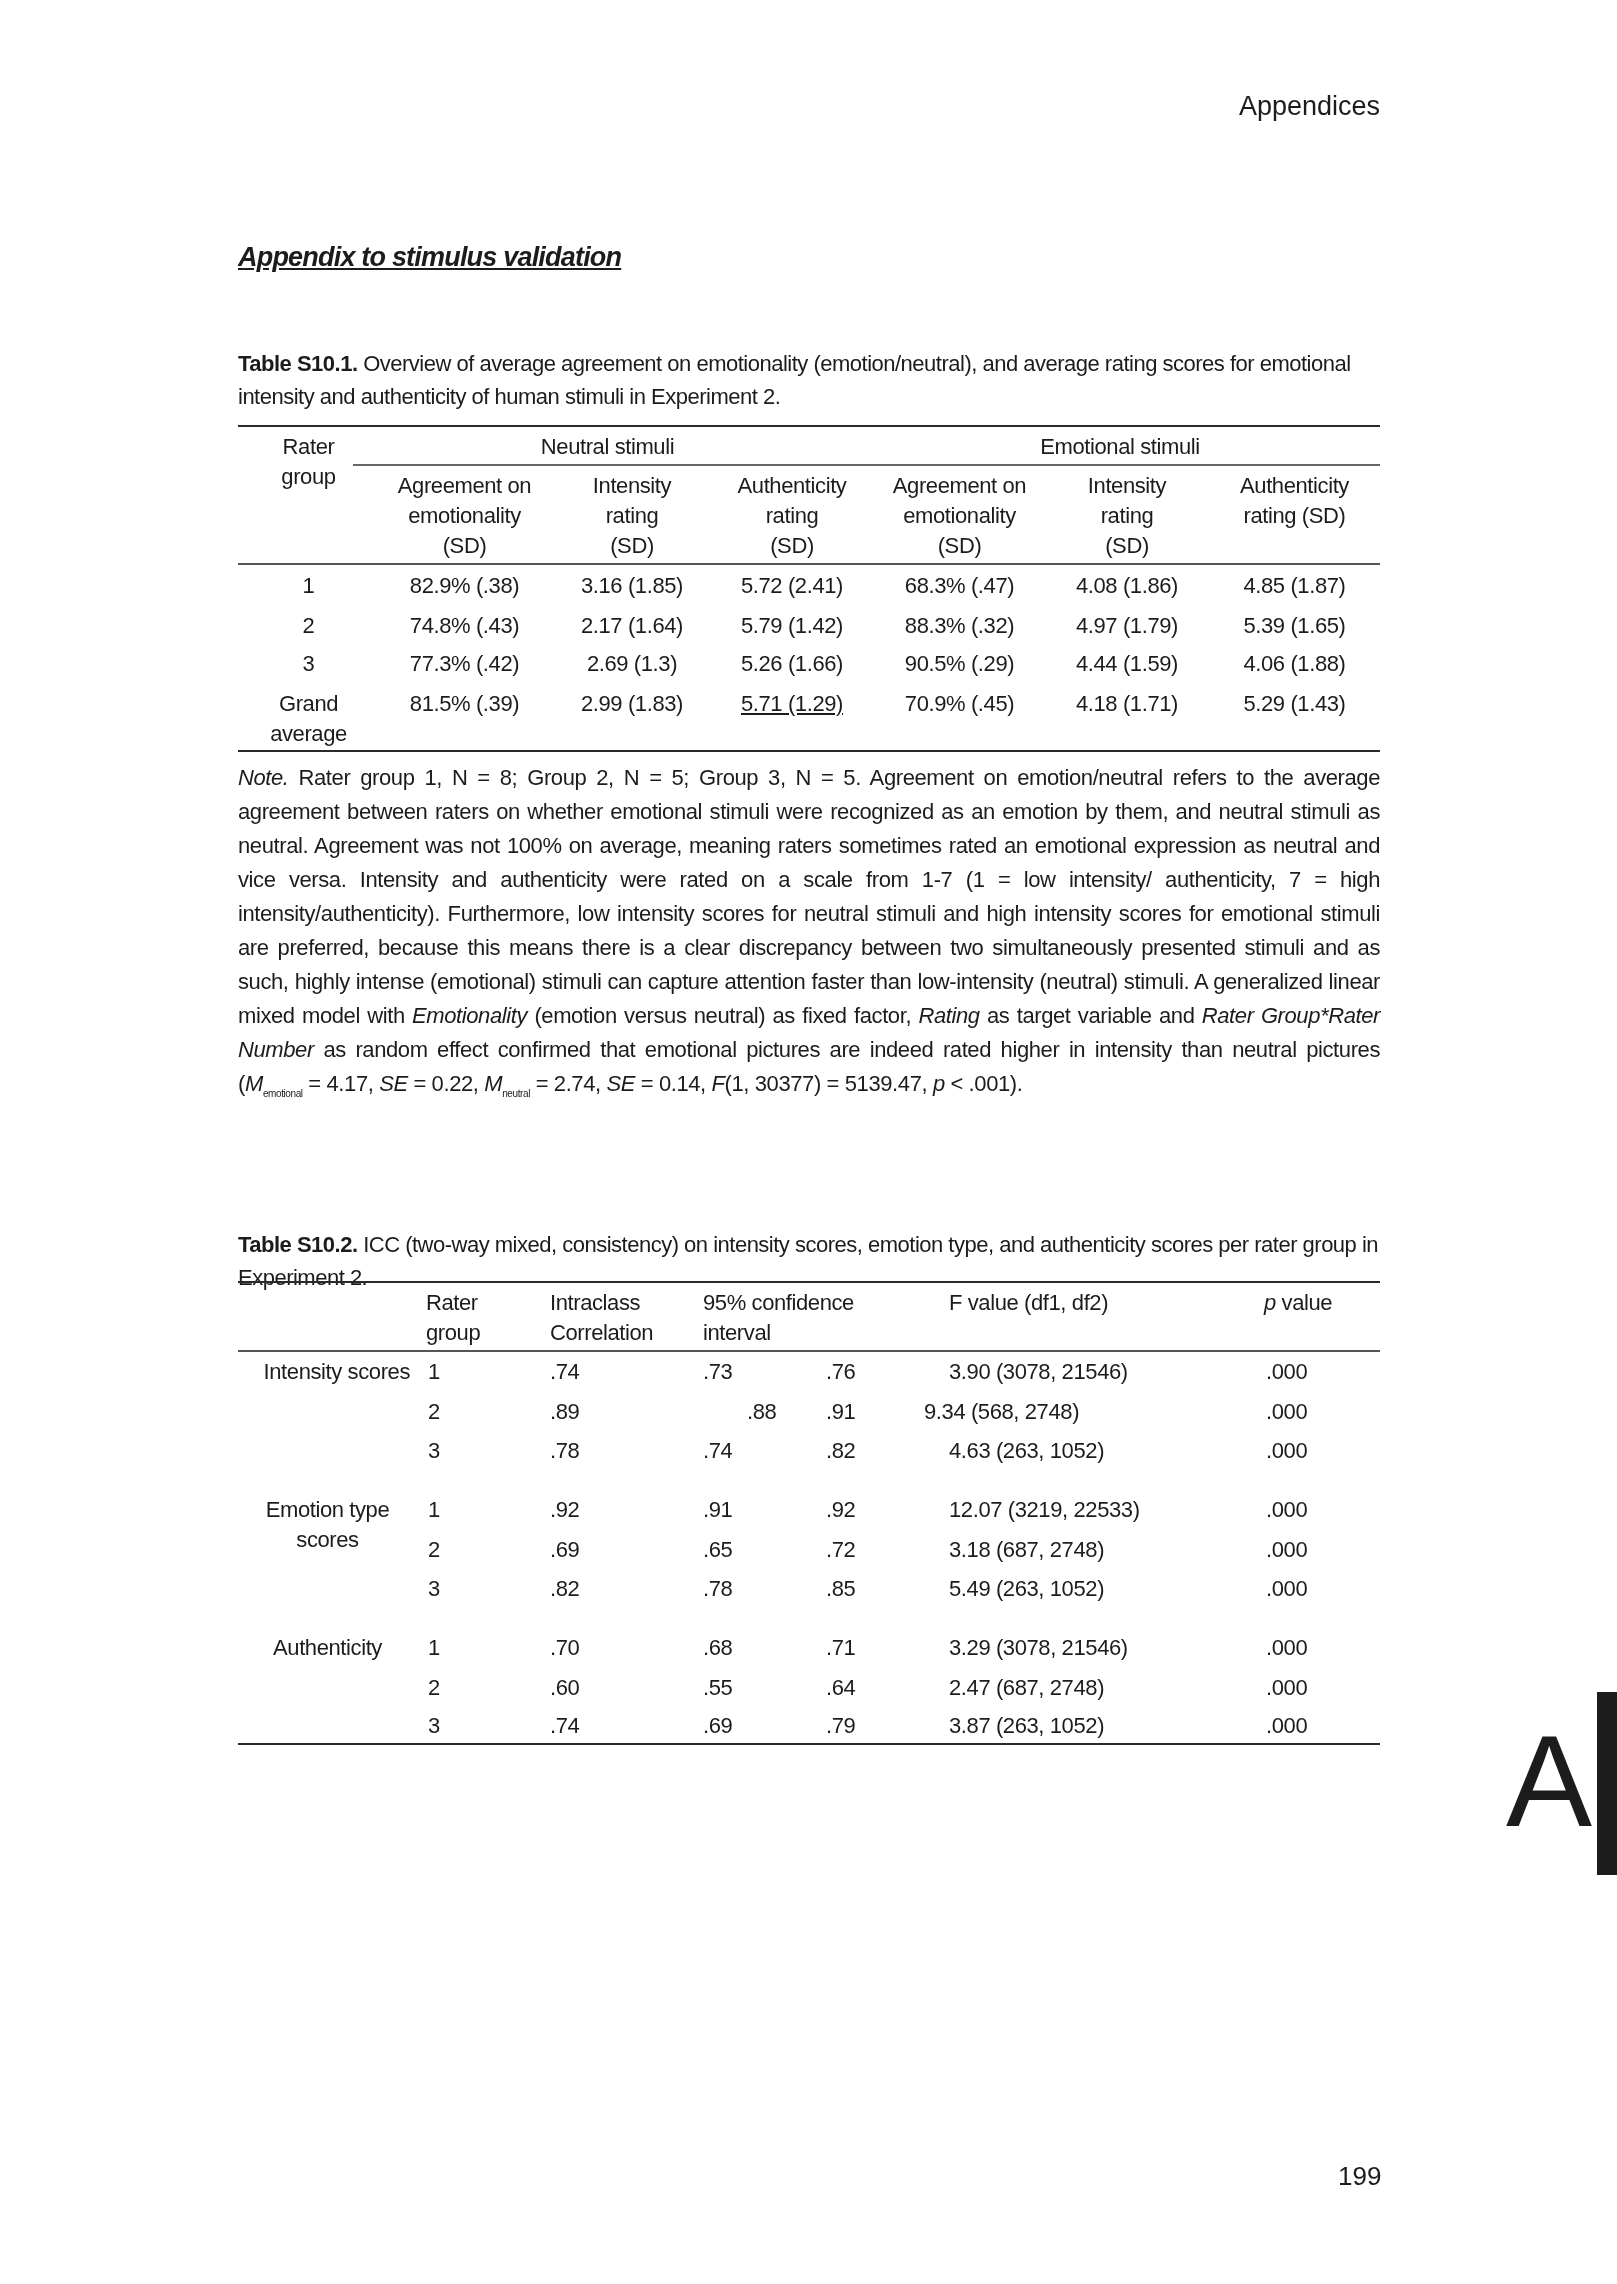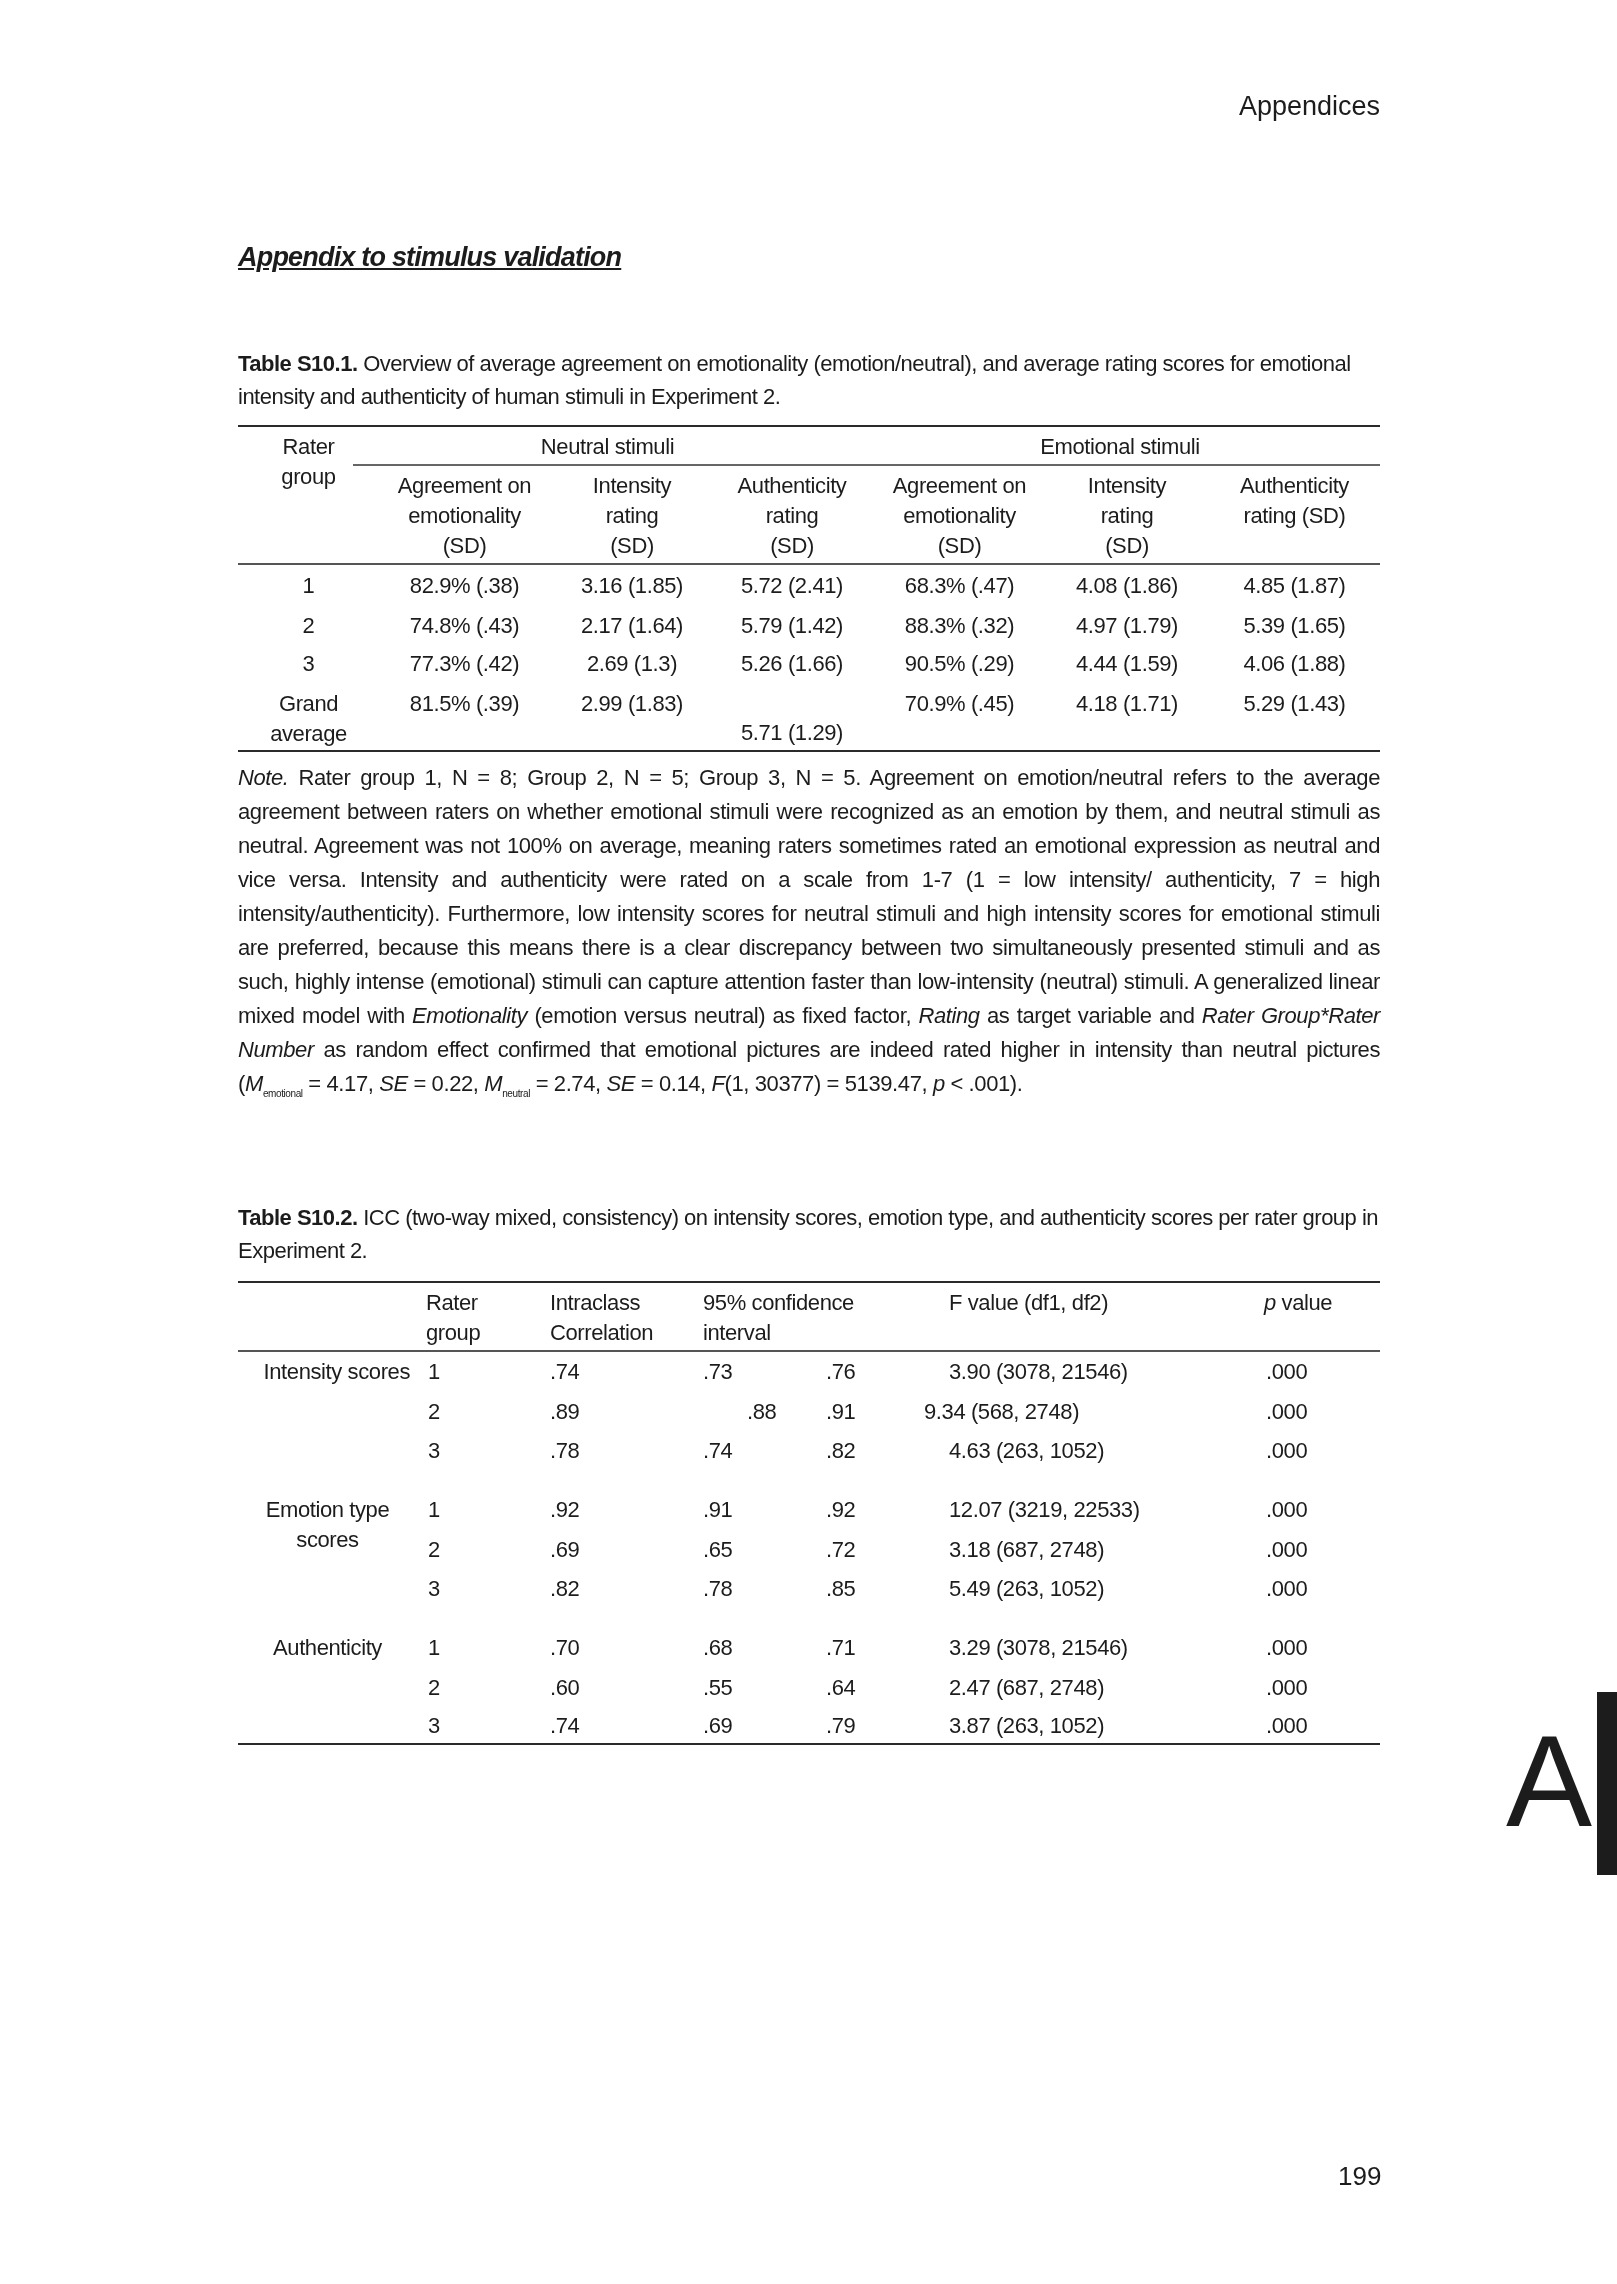--- a/index.html
+++ b/index.html
@@ -99,30 +99,30 @@
     <div class="t c" style="left:1051px;width:152px;top:649px;">4.44 (1.59)</div>
     <div class="t c" style="left:1211px;width:167px;top:649px;">4.06 (1.88)</div>
   </div>
   <div>
     <div class="t c" style="left:238px;width:141px;top:689px;">
       <div>Grand</div>
       <div>average</div>
     </div>
     <div class="t c" style="left:381px;width:167px;top:689px;">81.5% (.39)</div>
     <div class="t c" style="left:556px;width:152px;top:689px;">2.99 (1.83)</div>
-    <div class="t c" style="left:716px;width:152px;top:718px;">5.71 (1.29)</div>
+    <div class="t c" style="left:716px;width:152px;top:689px;text-decoration:underline;">5.71 (1.29)</div>
     <div class="t c" style="left:876px;width:167px;top:689px;">70.9% (.45)</div>
     <div class="t c" style="left:1051px;width:152px;top:689px;">4.18 (1.71)</div>
     <div class="t c" style="left:1211px;width:167px;top:689px;">5.29 (1.43)</div>
   </div>
 </div>
 
 <div class="abs note"><i>Note.</i><span> Rater group 1, N = 8; Group 2, N = 5; Group 3, N = 5. Agreement on emotion/neutral refers to the average agreement between raters on whether emotional stimuli were recognized as an emotion by them, and neutral stimuli as neutral. Agreement was not 100% on average, meaning raters sometimes rated an emotional expression as neutral and vice versa. Intensity and authenticity were rated on a scale from 1-7 (1 = low intensity/ authenticity, 7 = high intensity/authenticity). Furthermore, low intensity scores for neutral stimuli and high intensity scores for emotional stimuli are preferred, because this means there is a clear discrepancy between two simultaneously presented stimuli and as such, highly intense (emotional) stimuli can capture attention faster than low-intensity (neutral) stimuli. A generalized linear mixed model with </span><i>Emotionality</i><span> (emotion versus neutral) as fixed factor, </span><i>Rating</i><span> as target variable and </span><i>Rater Group*Rater Number</i><span> as random effect confirmed that emotional pictures are indeed rated higher in intensity than neutral pictures (</span><i>M</i><sub>emotional</sub><span> = 4.17, </span><i>SE</i><span> = 0.22, </span><i>M</i><sub>neutral</sub><span> = 2.74, </span><i>SE</i><span> = 0.14, </span><i>F</i><span>(1, 30377) = 5139.47, </span><i>p</i><span> &lt; .001).</span></div>
 
-<div class="abs caption" style="top:1201px;"><b>Table S10.2.</b><span> ICC (two-way mixed, consistency) on intensity scores, emotion type, and authenticity scores per rater group in Experiment 2.</span></div>
+<div class="abs caption" style="top:1228px;"><b>Table S10.2.</b><span> ICC (two-way mixed, consistency) on intensity scores, emotion type, and authenticity scores per rater group in Experiment 2.</span></div>
 
 <div>
   <div class="rule" style="top:1281px;height:2.3px;"></div>
   <div class="rule" style="top:1350px;height:1.5px;background:#555;"></div>
   <div class="rule" style="top:1743px;height:2.3px;"></div>
 
   <div class="t" style="left:426px;top:1288px;">
     <div>Rater</div>
       <div>group</div>
   </div>

